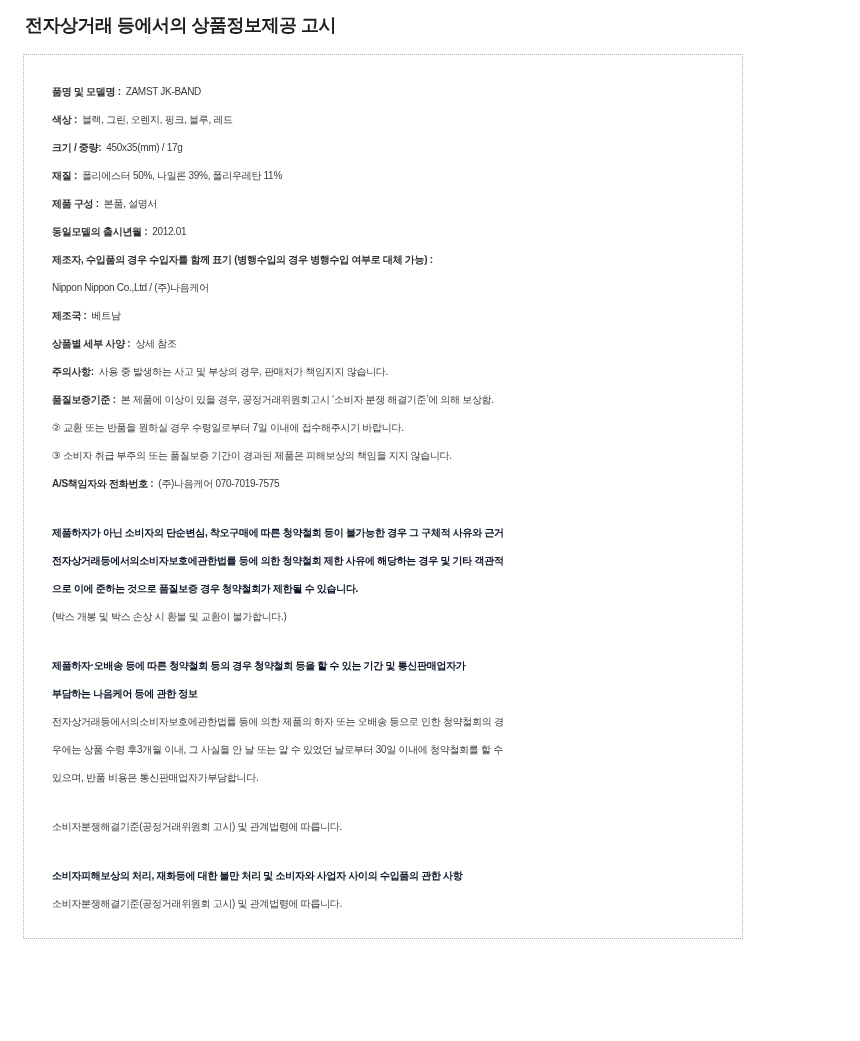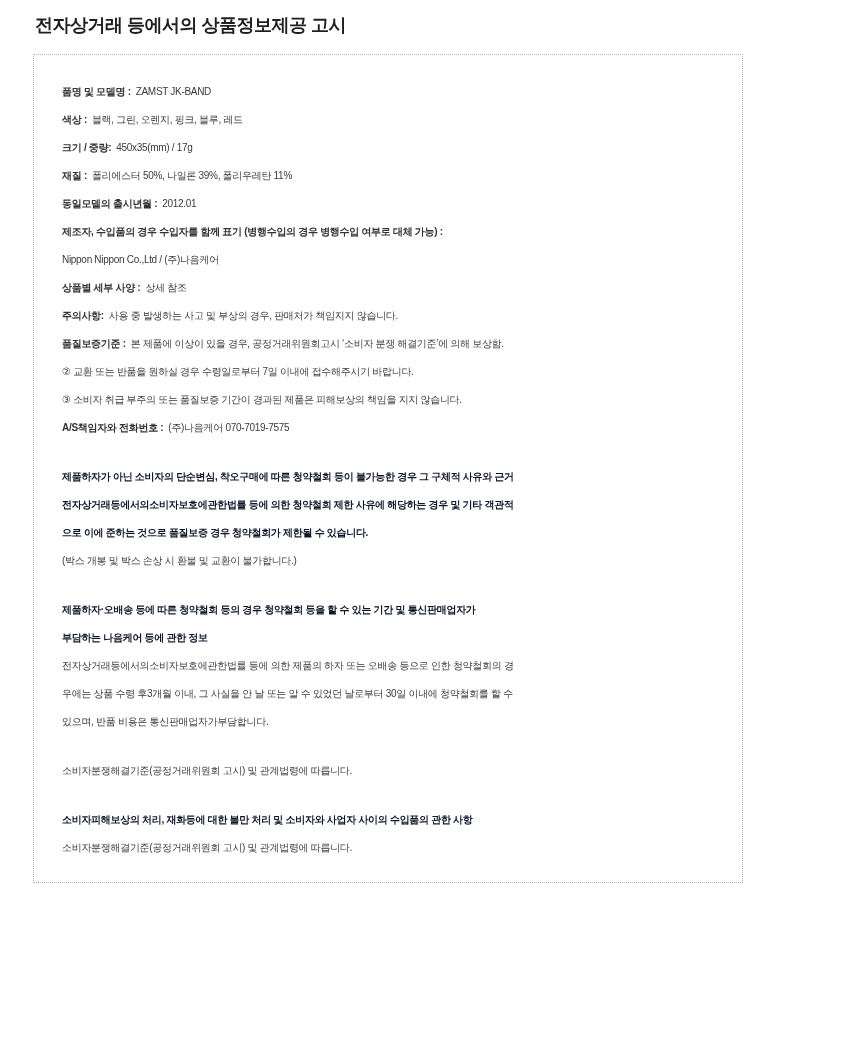--- a/index.html
+++ b/index.html
@@ -5,21 +5,21 @@
   * { box-sizing: border-box; }
   html, body { margin: 0; padding: 0; background: #ffffff; }
   body {
     font-family: "Liberation Sans", "DejaVu Sans", sans-serif;
     color: #333333;
     -webkit-font-smoothing: antialiased;
   }
   .page {
     width: 776px;
     min-height: 1041px;
-    padding: 12px 33px 20px 33px;
+    padding: 12px 33px 20px 23px;
     background: #ffffff;
   }
   .page-title {
     font-size: 18px;
     line-height: 22px;
     font-weight: 700;
     color: #1f1f1f;
     letter-spacing: -0.5px;
     margin: 2px 0 18px 2px;
   }
@@ -54,27 +54,29 @@
     <div>
 
         <div class="line"><span class="spec-label">품명 및 모델명 :</span><span>ZAMST JK-BAND</span></div>
 
         <div class="line"><span class="spec-label">색상 :</span><span>블랙, 그린, 오렌지, 핑크, 블루, 레드</span></div>
 
         <div class="line"><span class="spec-label">크기 / 중량:</span><span>450x35(mm) / 17g</span></div>
 
         <div class="line"><span class="spec-label">재질 :</span><span>폴리에스터 50%, 나일론 39%, 폴리우레탄 11%</span></div>
 
+        <div class="line"><span class="spec-label">제품 구성 :</span><span>본품, 설명서</span></div>
 
         <div class="line"><span class="spec-label">동일모델의 출시년월 :</span><span>2012.01</span></div>
 
         <div class="line"><span class="spec-label">제조자, 수입품의 경우 수입자를 함께 표기 (병행수입의 경우 병행수입 여부로 대체 가능) :</span></div>
 
         <div class="line"><span>Nippon Nippon Co.,Ltd / (주)나음케어</span></div>
 
+        <div class="line"><span class="spec-label">제조국 :</span><span>베트남</span></div>
 
         <div class="line"><span class="spec-label">상품별 세부 사양 :</span><span>상세 참조</span></div>
 
         <div class="line"><span class="spec-label">주의사항:</span><span>사용 중 발생하는 사고 및 부상의 경우, 판매처가 책임지지 않습니다.</span></div>
 
         <div class="line"><span class="spec-label">품질보증기준 :</span><span>본 제품에 이상이 있을 경우, 공정거래위원회고시 ‘소비자 분쟁 해결기준’에 의해 보상함.</span></div>
 
 
         <div class="line"><span>② 교환 또는 반품을 원하실 경우 수령일로부터 7일 이내에 접수해주시기 바랍니다.</span></div>
 

